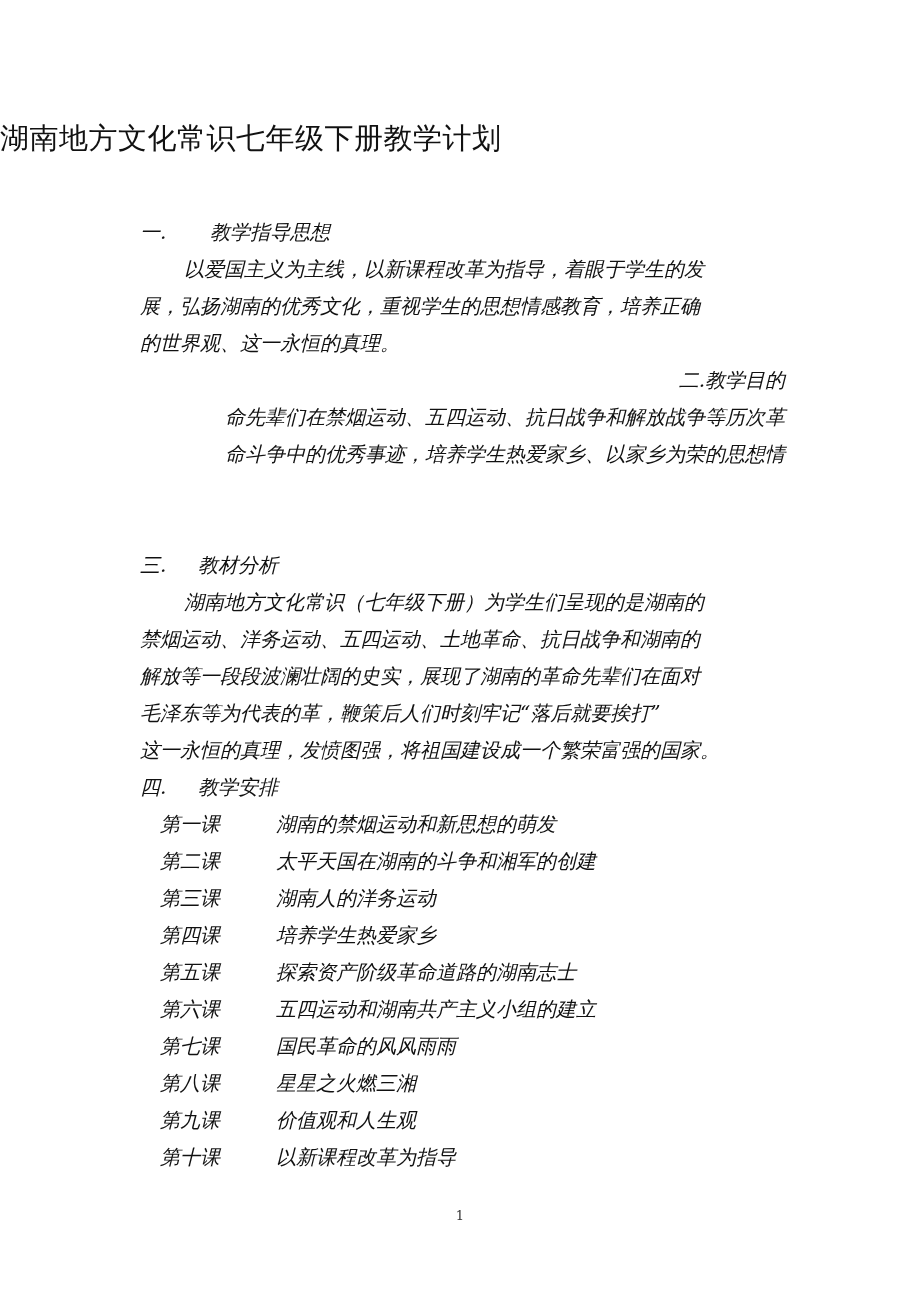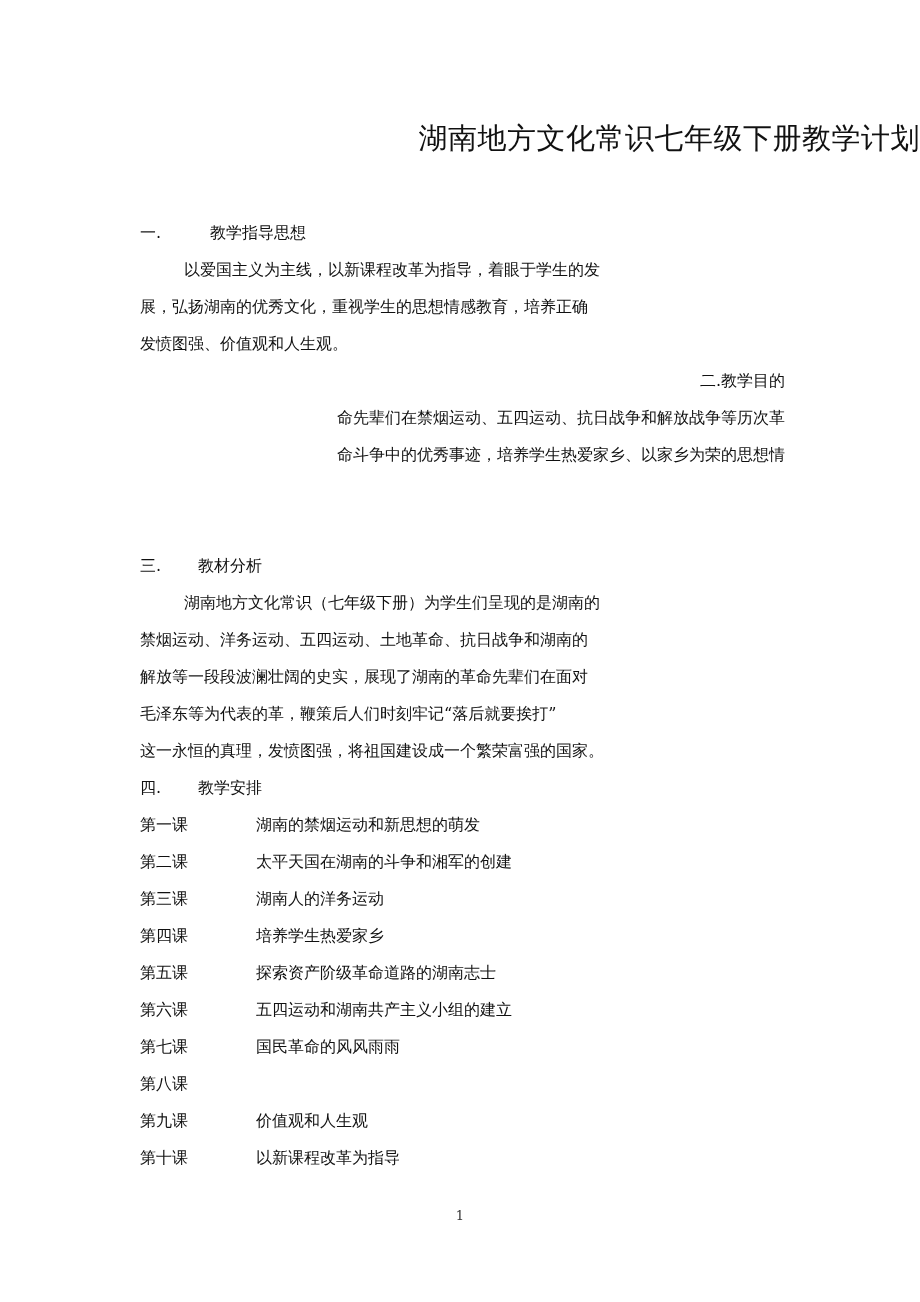--- a/index.html
+++ b/index.html
@@ -19,46 +19,47 @@
       position: absolute;
       left: 0; top: 0;
       width: 920px; height: 1302px;
       background: #ffffff;
     }
     .title {
       position: absolute;
       top: 118px;
       left: 0;
       width: 920px;
-      text-align: right;
+      text-align: left;
       font-size: 29px;
       letter-spacing: 0.5px;
       line-height: 40px;
       white-space: nowrap;
     }
     .body-text {
       position: absolute;
       left: 140px;
       width: 645px;
-      font-size: 16px;
+      font-size: 20px;
       line-height: 37px;
+      font-style: italic;
     }
     .line {
       height: 37px;
       white-space: nowrap;
       overflow: visible;
     }
     .indent { padding-left: 44px; }
     .heading-num { display: inline-block; }
     .lesson {
       display: flex;
       height: 37px;
       white-space: nowrap;
     }
-    .lesson-num { width: 116px; display: inline-block; }
+    .lesson-num { width: 116px; display: inline-block; margin-left: 20px; }
     .page-number {
       position: absolute;
       top: 1208px;
       left: 0;
       width: 920px;
       text-align: center;
       font-size: 13px;
       color: #333;
     }
   </style>
@@ -68,21 +69,21 @@
 <div class="page">
 
   <div class="title">湖南地方文化常识七年级下册教学计划</div>
 
   <div class="body-text" style="top:214px;">
     <div class="line">
       <span class="heading-num" style="width:70px;">一.</span><span>教学指导思想</span>
     </div>
     <div class="line indent">以爱国主义为主线，以新课程改革为指导，着眼于学生的发</div>
     <div class="line">展，弘扬湖南的优秀文化，重视学生的思想情感教育，培养正确</div>
-    <div class="line">发愤图强、价值观和人生观。</div>
+    <div class="line">的世界观、这一永恒的真理。</div>
   </div>
 
   <div class="body-text" style="top:362px;text-align:right;">
     <div class="line">
       <span class="heading-num" style="width:36px;">二.</span><span>教学目的</span>
     </div>
     <div class="line">命先辈们在禁烟运动、五四运动、抗日战争和解放战争等历次革</div>
     <div class="line">命斗争中的优秀事迹，培养学生热爱家乡、以家乡为荣的思想情</div>
   </div>
 
@@ -125,20 +126,21 @@
     <div class="lesson">
       <span class="lesson-num">第六课</span>
       <span>五四运动和湖南共产主义小组的建立</span>
     </div>
     <div class="lesson">
       <span class="lesson-num">第七课</span>
       <span>国民革命的风风雨雨</span>
     </div>
     <div class="lesson">
       <span class="lesson-num">第八课</span>
+      <span>星星之火燃三湘</span>
     </div>
     <div class="lesson">
       <span class="lesson-num">第九课</span>
       <span>价值观和人生观</span>
     </div>
     <div class="lesson">
       <span class="lesson-num">第十课</span>
       <span>以新课程改革为指导</span>
     </div>
   </div>

